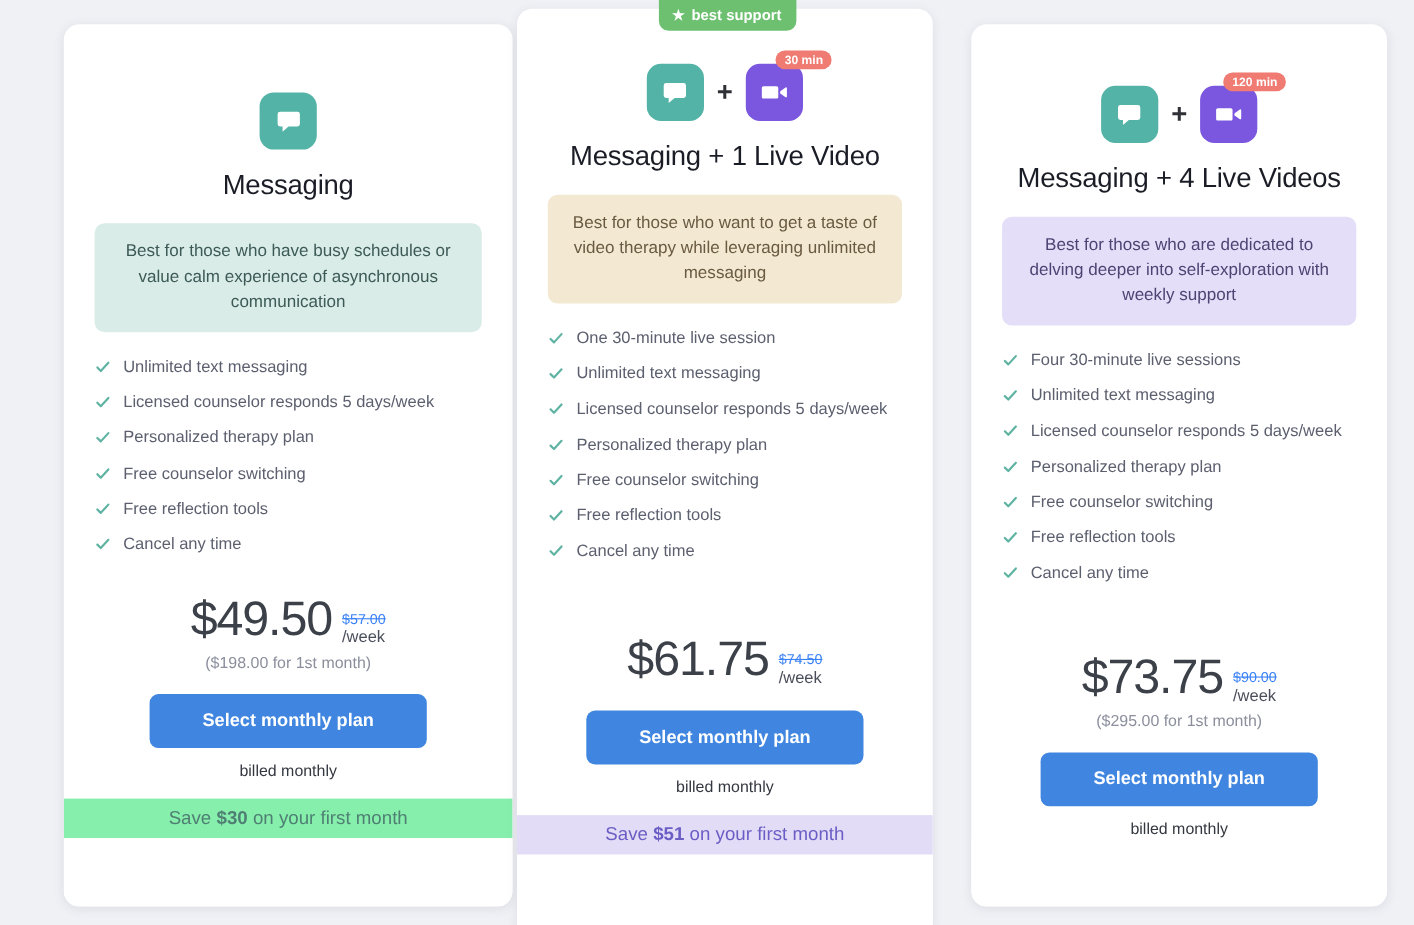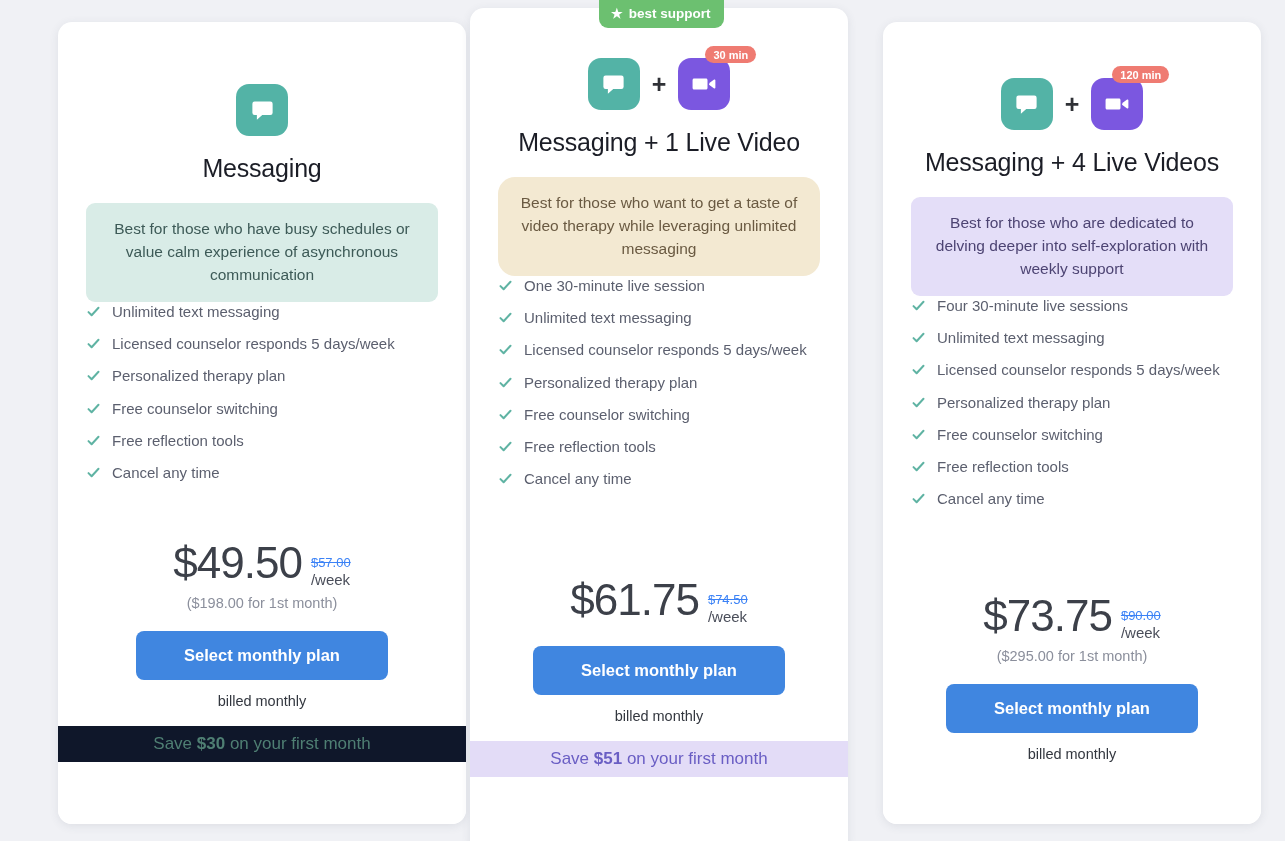--- a/index.html
+++ b/index.html
@@ -126,26 +126,27 @@
   
   .plan-desc {
     margin-top: 20px;
     border-radius: 9px;
     padding: 15px 16px;
     text-align: center;
     font-size: 15.5px;
     line-height: 1.48;
   }
   .desc-teal   { background: #d9ece7; color: #3d5a57; }
-  .desc-cream  { background: #f3e9d2; color: #6a5a42; border-radius: 17px; }
+  .desc-cream  { background: #f3e9d2; color: #6a5a42; }
   .desc-lilac  { background: #e4def8; color: #4d4473; }
 
   
   .feature-list {
     list-style: none;
+    margin-top: 22px;
     text-align: center;
   }
   .feature-item {
     display: flex;
     align-items: flex-start;
     gap: 11px;
     margin-bottom: 12px;
     font-size: 15px;
     color: #5b5f6e;
     line-height: 1.35;
@@ -225,21 +226,21 @@
 
   
   .savings-band {
     flex: 0 0 auto;
     margin-top: 17px;
     padding: 8px 10px;
     text-align: center;
     font-size: 17px;
   }
   .savings-band .amount { font-weight: bold; }
-  .band-teal  { background: #0f172a; color: #4f7f73; }
+  .band-teal  { background: #86efac; color: #4f7f73; }
   .band-lilac { background: #e3dcf7; color: #6a5ec4; }
 
   .card-tail { flex: 0 0 auto; background: #ffffff; }
   .card-left  .card-tail { height: 62px; }
   .card-mid   .card-tail { height: 76px; }
   .card-right .card-tail { height: 62px; }
 </style>
 </head>
 <body>
 

